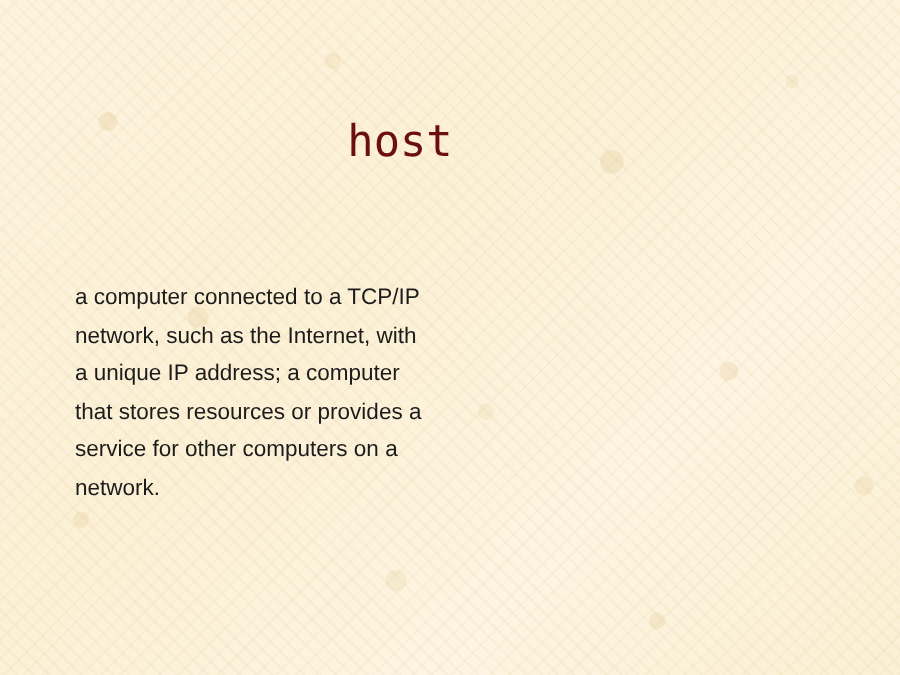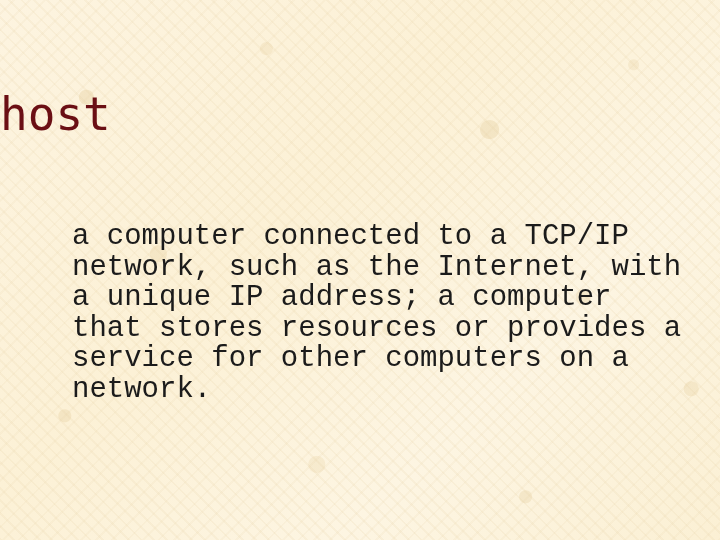--- a/index.html
+++ b/index.html
@@ -39,34 +39,35 @@
     pointer-events: none;
     background-image:
       repeating-linear-gradient(45deg, rgba(228, 206, 162, 0.16) 0px, rgba(228, 206, 162, 0.16) 2px, rgba(255,255,255,0) 2px, rgba(255,255,255,0) 9px),
       repeating-linear-gradient(-45deg, rgba(228, 206, 162, 0.12) 0px, rgba(228, 206, 162, 0.12) 2px, rgba(255,255,255,0) 2px, rgba(255,255,255,0) 11px);
   }
   .title {
     position: absolute;
     top: 92px;
     left: 0;
     width: 640px;
+    text-align: center;
     font-family: "DejaVu Sans Mono", monospace;
-    font-size: 46px;
+    font-size: 35px;
     line-height: 44px;
     color: #6b0f14;
     letter-spacing: 0px;
     z-index: 2;
   }
   .body-text {
     position: absolute;
     top: 222px;
-    left: 72px;
+    left: 60px;
     width: 610px;
-    font-family: Liberation Mono, monospace;
-    font-size: 29px;
+    font-family: Liberation Sans, sans-serif;
+    font-size: 18px;
     line-height: 30.5px;
     color: #1b1b1b;
     white-space: pre-wrap;
     z-index: 2;
   }
 </style>
 </head>
 <body>
 
 <div class="slide">

